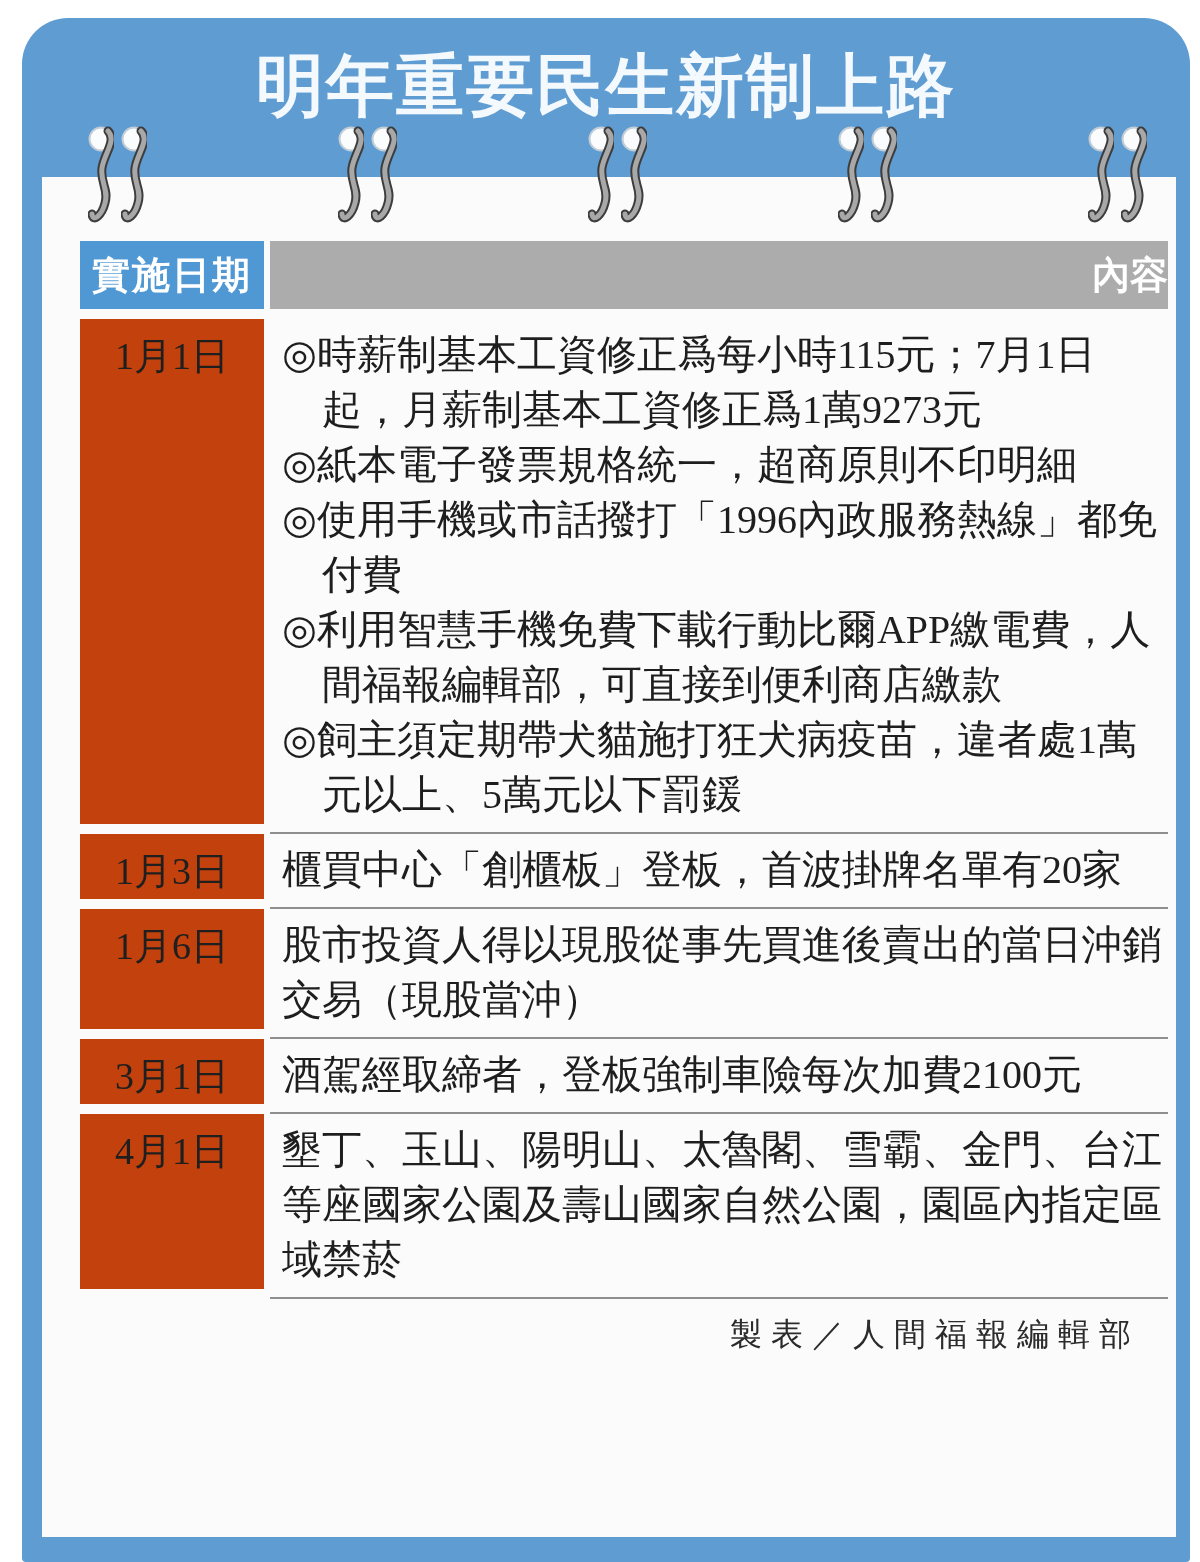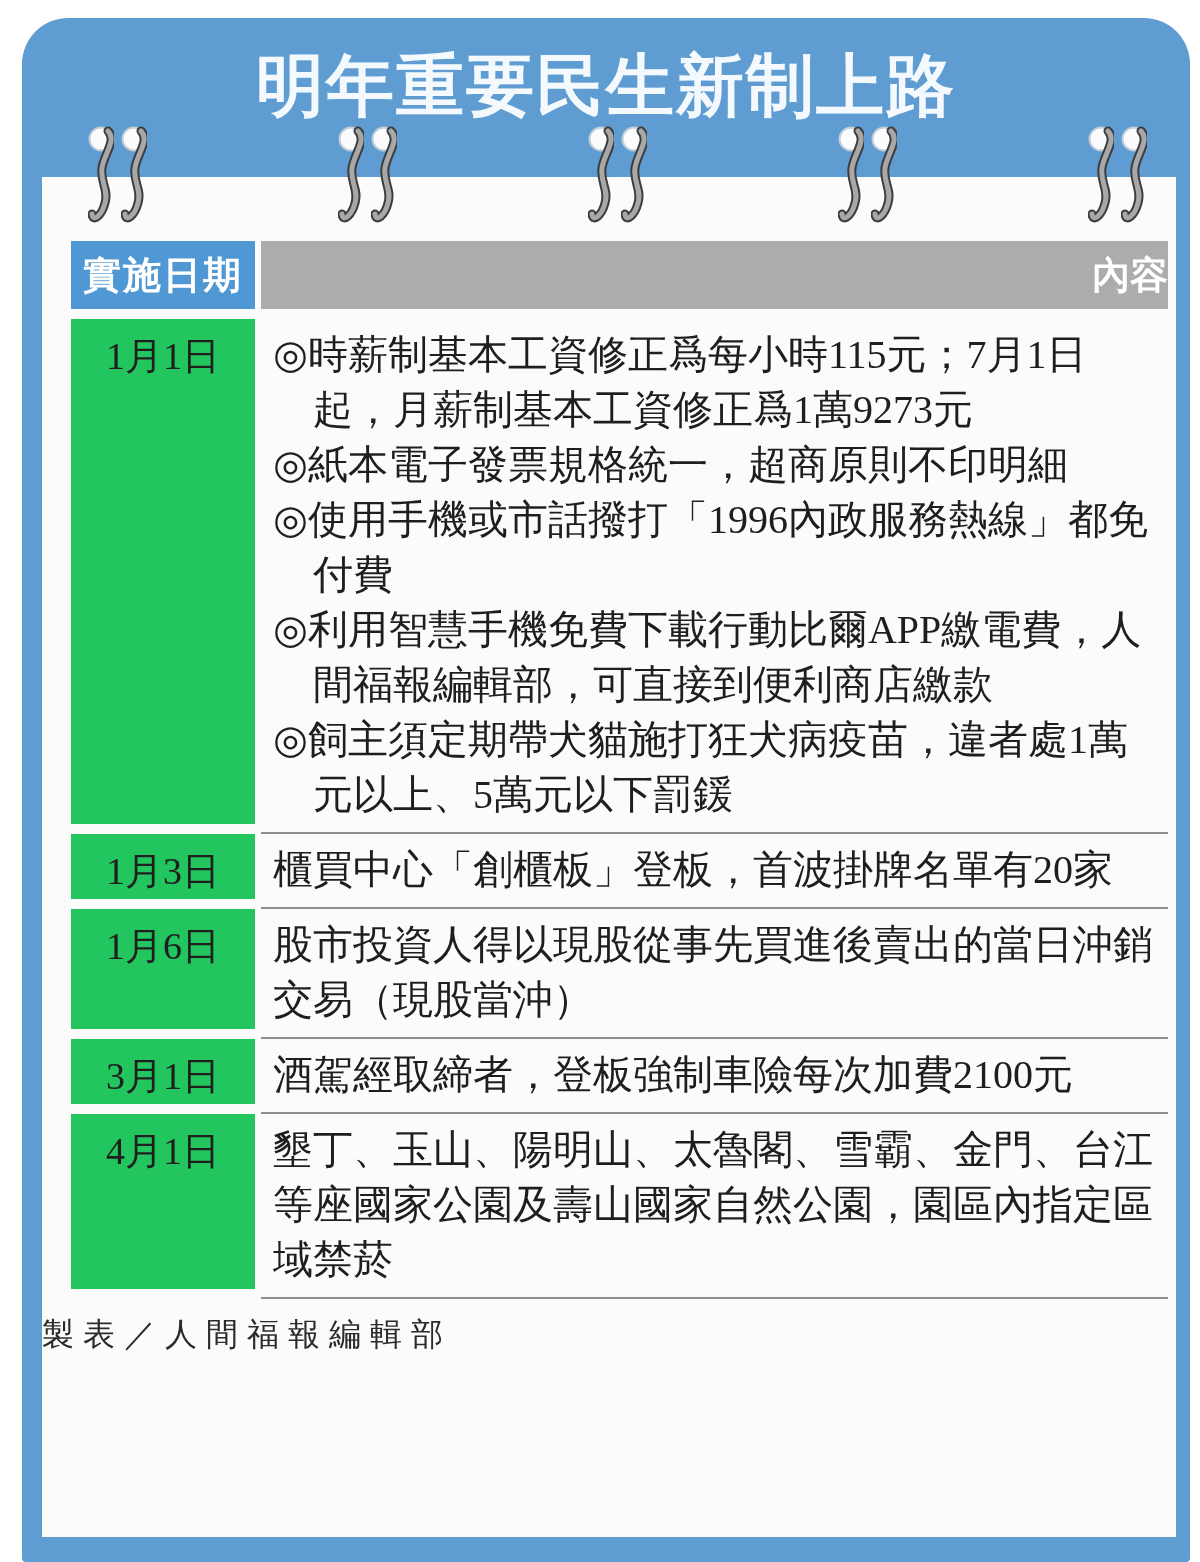--- a/index.html
+++ b/index.html
@@ -42,21 +42,21 @@
   
   .rings { position: absolute; left: 0; top: 0; width: 1200px; height: 0; }
   .ring-pair { position: absolute; top: 126px; display: flex; gap: 7px; }
   .ring-pair:nth-child(1) { left: 88px; }
   .ring-pair:nth-child(2) { left: 338px; }
   .ring-pair:nth-child(3) { left: 588px; }
   .ring-pair:nth-child(4) { left: 838px; }
   .ring-pair:nth-child(5) { left: 1088px; }
 
   
-  .table { margin: 64px 8px 0 29px; }
+  .table { margin: 64px 8px 0 38px; }
   .thead { display: flex; margin-bottom: 10px; }
   .th {
     height: 68px; line-height: 68px;
     font-family: "Liberation Sans", "DejaVu Sans", sans-serif;
     font-weight: bold;
     font-size: 38px;
     color: #ffffff;
     text-align: right;
   }
   .th-date {
@@ -67,21 +67,21 @@
   }
   .th-content {
     flex: 1;
     background: #acacac;
     padding-left: 14px;
   }
 
   .row { display: flex; }
   .date-cell {
     width: 184px; margin-right: 6px;
-    background: #22c55e;
+    background: #c2410c;
     text-align: center;
     padding-top: 12px;
     border-bottom: 10px solid #fbfbfb;
     font-size: 38px;
     color: #1f1f1f;
     box-sizing: border-box;
   }
   .content-cell {
     flex: 1;
     border-bottom: 2px solid #8e8e8e;
@@ -91,20 +91,21 @@
   .item {
     margin: 0;
     font-size: 40px;
     line-height: 55px;
     color: #1e1e1e;
   }
   .item.bulleted { padding-left: 1em; text-indent: -1em; }
 
   .credit {
     margin: 14px 36px 0 0;
+    text-align: right;
     font-size: 32px;
     letter-spacing: 9px;
     color: #2b2b2b;
   }
 </style>
 </head>
 <body>
 
 <div class="page">
 

